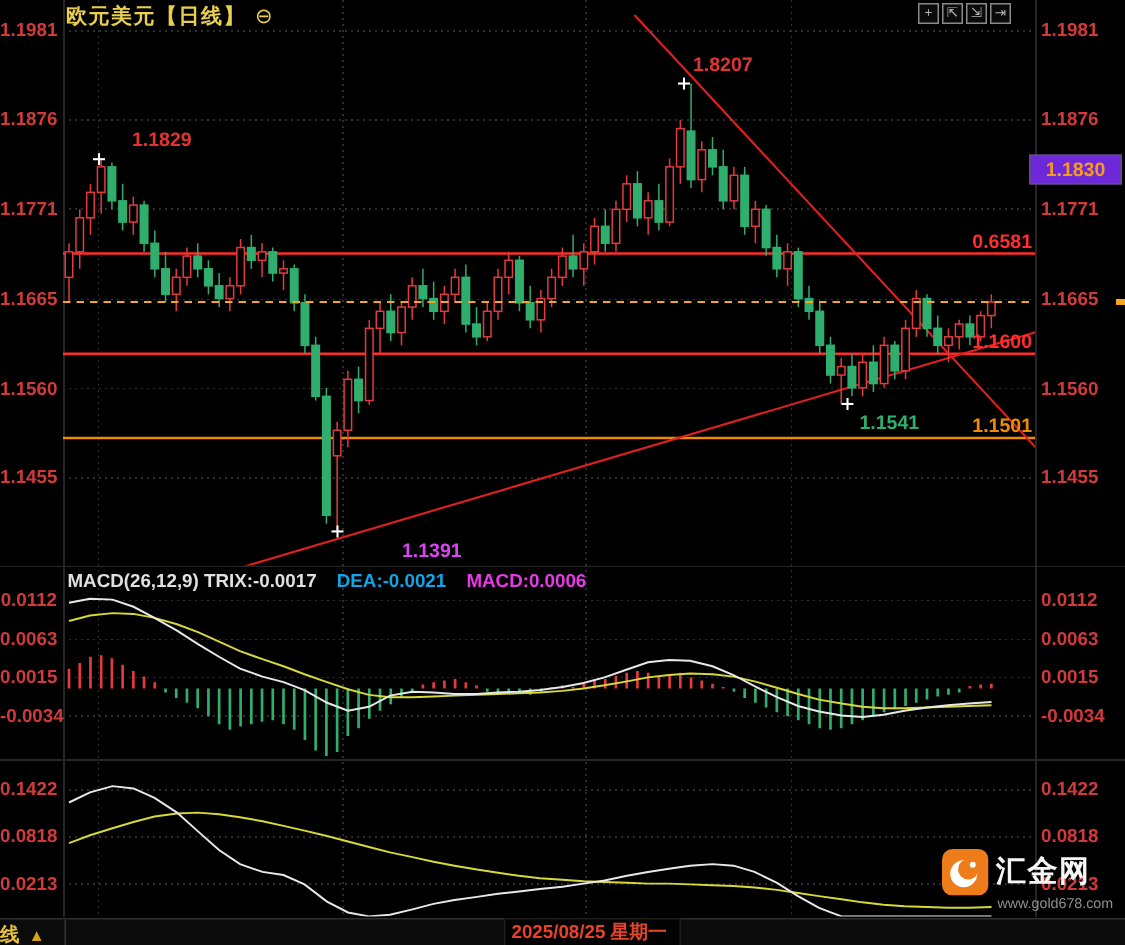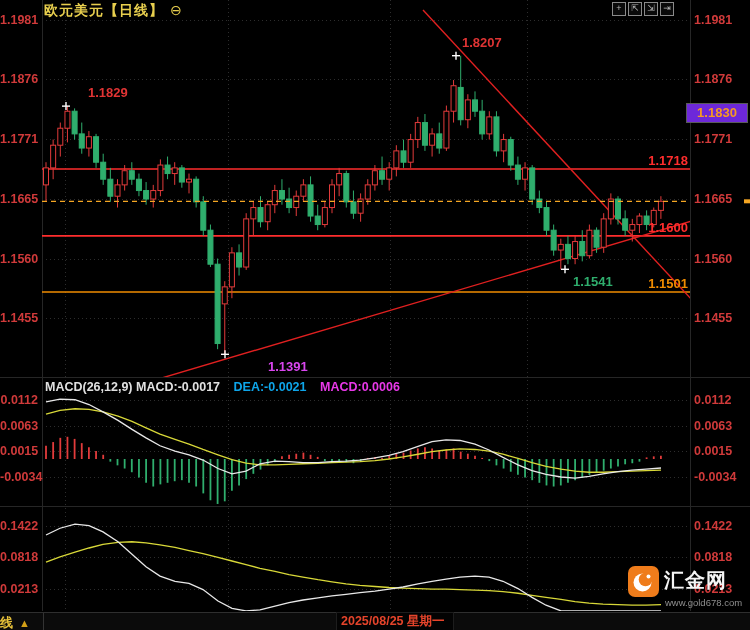--- a/index.html
+++ b/index.html
@@ -371,21 +371,21 @@
   <div id="toolbar" class="abs">
     <div class="tb-icon">+</div>
     <div class="tb-icon">⇱</div>
     <div class="tb-icon">⇲</div>
     <div class="tb-icon">⇥</div>
   </div>
 
   <div id="price-tag" class="abs">1.1830</div>
 
   <div id="macd-header" class="ind-header">
-    <span class="ih-white"><span>MACD(26,12,9)</span> <span>MACD:-0.0017</span></span>
+    <span class="ih-white"><span>MACD(26,12,9)</span> <span>TRIX:-0.0017</span></span>
     <span class="ih-yellow">DEA:-0.0021</span>
     <span class="ih-magenta">MACD:0.0006</span>
   </div>
 
 
   <div id="labels" class="abs" style="left:0;top:0;width:750px;height:630px;pointer-events:none;">
       <div class="axis-label" style="left: 0px; width: 38px; text-align: right; top: 13px;">1.1981</div>
       <div class="axis-label" style="left: 694px; top: 13px;">1.1981</div>
       <div class="axis-label" style="left: 0px; width: 38px; text-align: right; top: 72.493px;">1.1876</div>
       <div class="axis-label" style="left: 694px; top: 72.493px;">1.1876</div>
@@ -404,21 +404,21 @@
       <div class="axis-label" style="left: 0px; width: 38px; text-align: right; top: 444.065px;">0.0015</div>
       <div class="axis-label" style="left: 694px; top: 444.065px;">0.0015</div>
       <div class="axis-label" style="left: 0px; width: 38px; text-align: right; top: 469.986px;">-0.0034</div>
       <div class="axis-label" style="left: 694px; top: 469.986px;">-0.0034</div>
       <div class="axis-label" style="left: 0px; width: 38px; text-align: right; top: 519.056px;">0.1422</div>
       <div class="axis-label" style="left: 694px; top: 519.056px;">0.1422</div>
       <div class="axis-label" style="left: 0px; width: 38px; text-align: right; top: 550.464px;">0.0818</div>
       <div class="axis-label" style="left: 694px; top: 550.464px;">0.0818</div>
       <div class="axis-label" style="left: 0px; width: 38px; text-align: right; top: 581.924px;">0.0213</div>
       <div class="axis-label" style="left: 694px; top: 581.924px;">0.0213</div>
-      <div class="lvl-label" style="left: 568px; top: 153.016px; color: rgb(255, 45, 45);">1.1718</div>
+      <div class="lvl-label" style="left: 568px; top: 153.016px; color: rgb(255, 45, 45);">0.6581</div>
       <div class="lvl-label" style="left: 568px; top: 219.875px; color: rgb(255, 45, 45);">1.1600</div>
       <div class="lvl-label" style="left: 568px; top: 275.968px; color: rgb(240, 140, 0);">1.1501</div>
       <div class="anno" style="left: 88px; top: 85.1232px; color: rgb(224, 52, 52);">1.1829</div>
       <div class="anno" style="left: 462px; top: 34.6958px; color: rgb(224, 52, 52);">1.8207</div>
       <div class="anno" style="left: 232px; top: 359.294px; color: #d946ef; margin-left: 36px;">1.1391</div>
       <div class="anno" style="left: 573px; top: 274.304px; color: rgb(47, 174, 109);">1.1541</div>
       <div class="x-label" style="left: 65px;">2025/07</div>
       <div class="x-label" style="left: 228px;">2025/08</div>
       <div class="x-label" style="left: 527px;">2025/10</div>
     </div>

